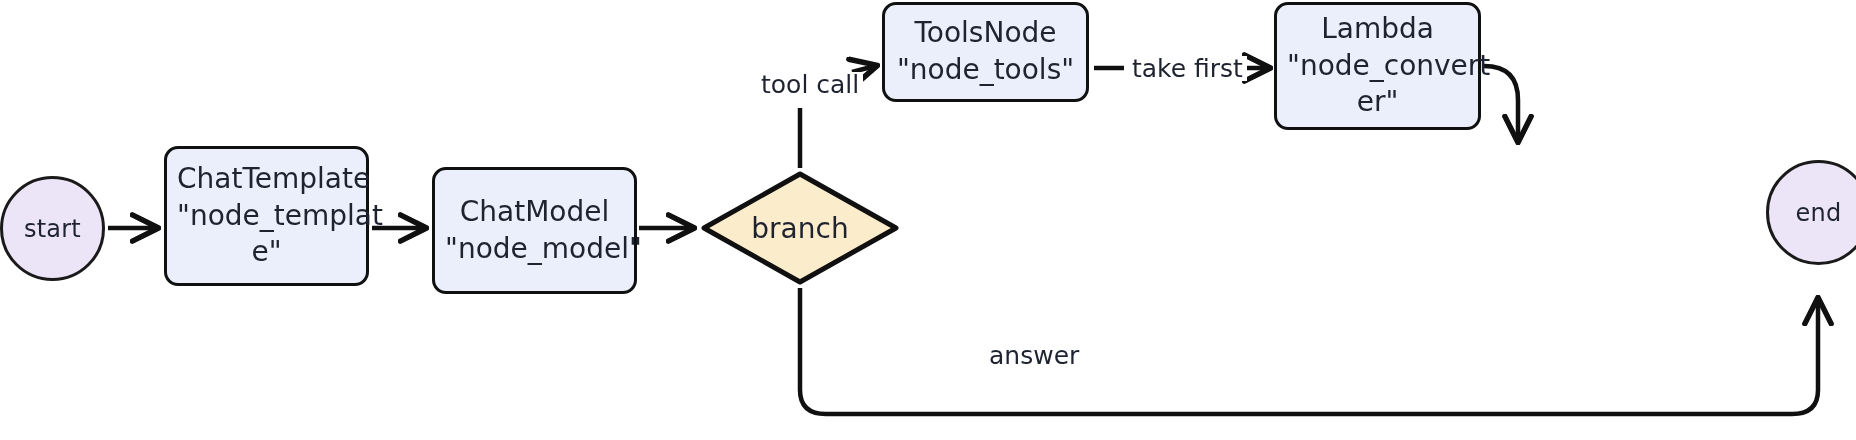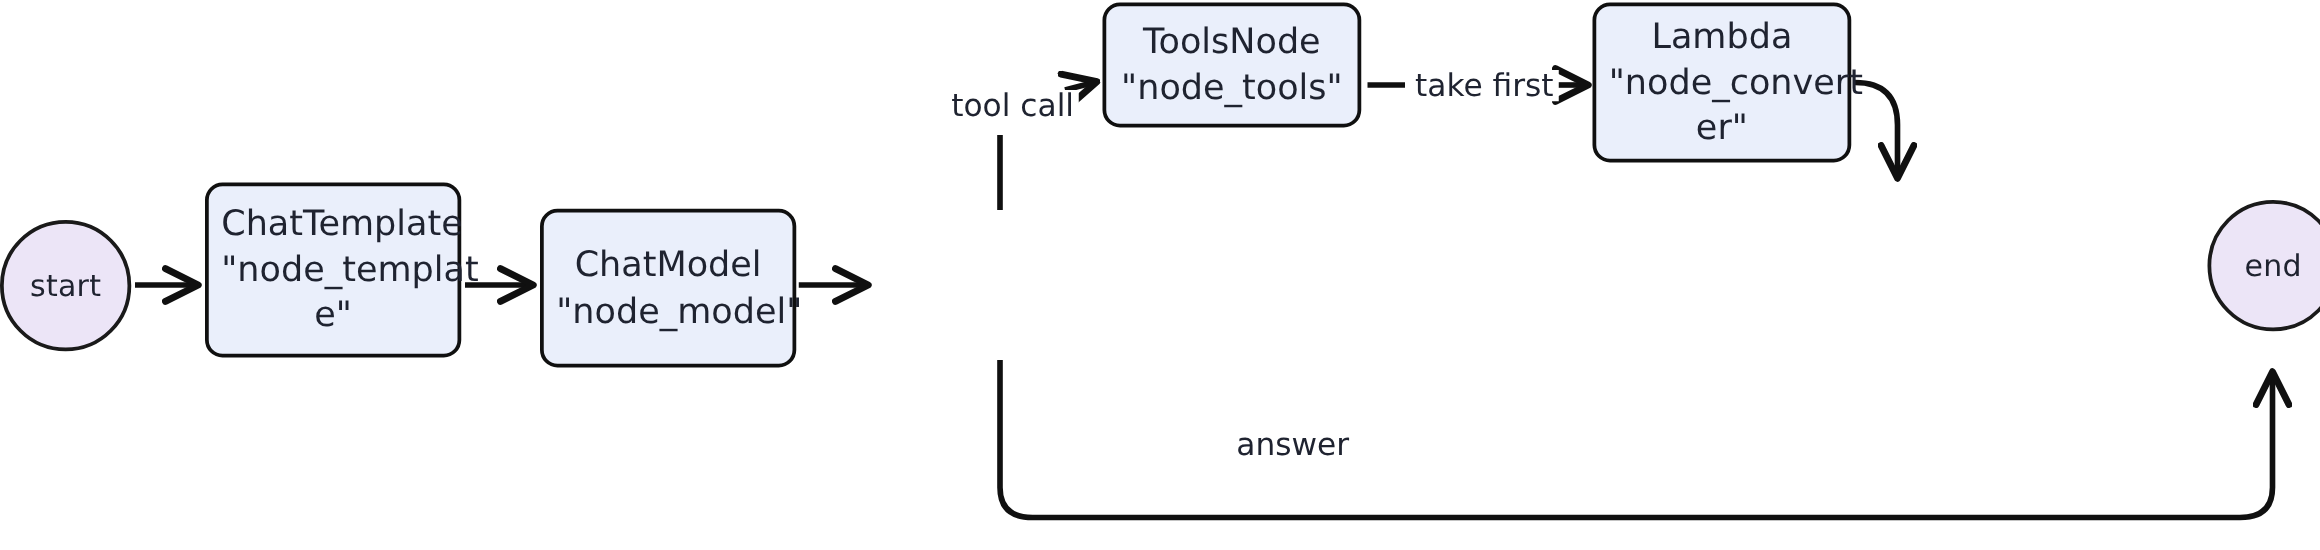--- a/index.html
+++ b/index.html
@@ -137,20 +137,26 @@
     <span class="lines">ChatTemplate
 "node_templat
 e"</span>
   </div>
 
   <div class="node node-process" style="left:432px; top:167px; width:205px; height:127px;">
     <span class="lines">ChatModel
 "node_model"</span>
   </div>
 
+  <div class="node node-decision" style="left:700px; top:170px;">
+    <svg width="200" height="116" viewBox="0 0 200 116" xmlns="http://www.w3.org/2000/svg">
+      <polygon points="100,4 196,58 100,112 4,58" fill="#fbeccb" stroke="#101010" stroke-width="5" stroke-linejoin="round"></polygon>
+    </svg>
+    <span class="diamond-label">branch</span>
+  </div>
 
   <div class="node node-process" style="left:882px; top:2px; width:207px; height:100px;">
     <span class="lines">ToolsNode
 "node_tools"</span>
   </div>
 
   <div class="node node-process" style="left:1274px; top:2px; width:207px; height:128px;">
     <span class="lines">Lambda
 "node_convert
 er"</span>

